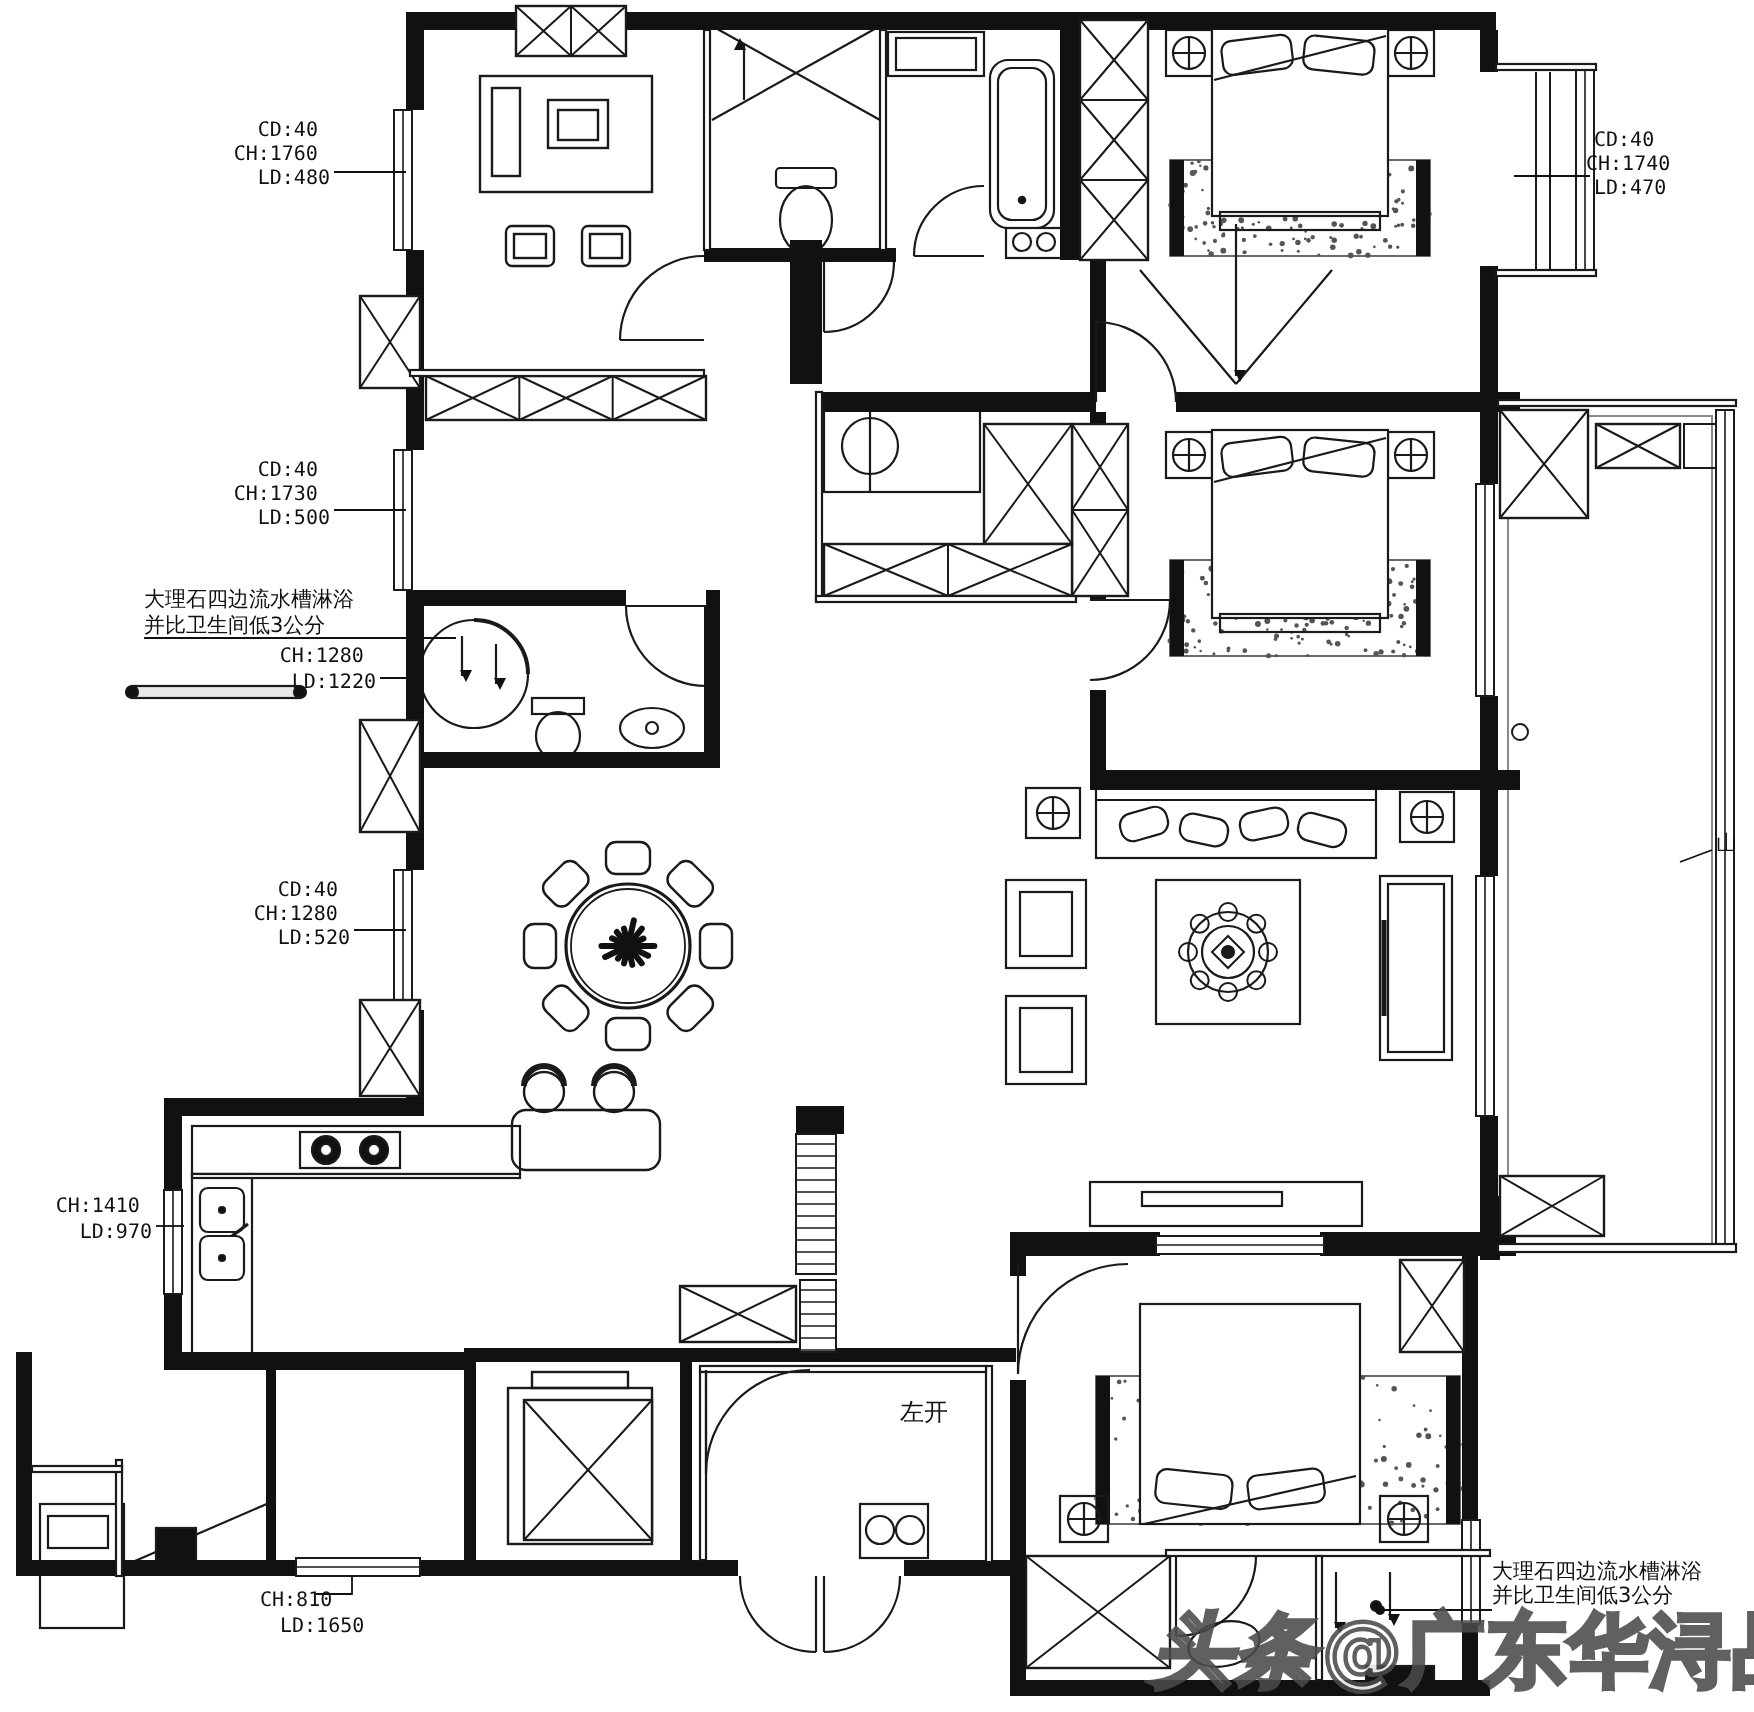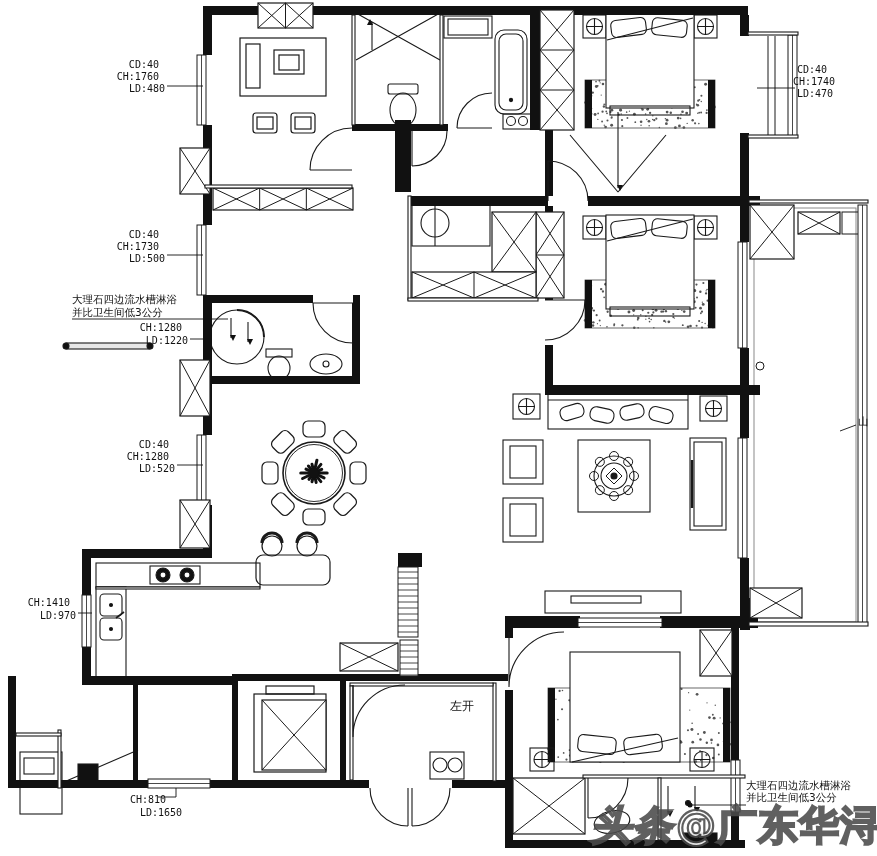--- a/index.html
+++ b/index.html
@@ -6,21 +6,21 @@
   body{width:877px;height:856px;position:relative;overflow:hidden;
        font-family:"Liberation Sans",sans-serif;}
   svg{position:absolute;left:0;top:0;}
   .ann{font-family:"DejaVu Sans Mono",monospace;font-size:10px;fill:#111;}
   .annCn{font-family:"DejaVu Sans",sans-serif;font-size:10.5px;fill:#111;}
   .annBig{font-family:"DejaVu Sans",sans-serif;font-size:12px;fill:#111;}
   .wm{position:absolute;left:576px;top:798px;white-space:nowrap;
       font-weight:700;font-size:40px;letter-spacing:1px;
       color:#ffffff;-webkit-text-stroke:2.2px #4b4b4b;opacity:.88;
       font-family:"DejaVu Sans",sans-serif;z-index:5;}
-  .wm .logo{font-style:italic;margin-right:3px;margin-left:15px;}
+  .wm .logo{font-style:italic;margin-right:3px;}
 </style>
 </head>
 <body>
 
 <svg width="877" height="856" viewBox="0 0 877 856">
   <defs>
     <marker id="ah" markerWidth="8" markerHeight="8" refX="4" refY="6" orient="auto-start-reverse" markerUnits="userSpaceOnUse">
       <path d="M1,1 L4,7 L7,1 Z" fill="#111" transform="rotate(-90 4 4)"></path>
     </marker>
   </defs>

